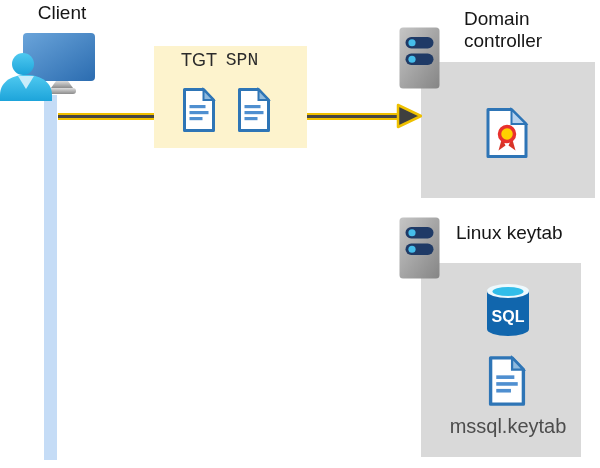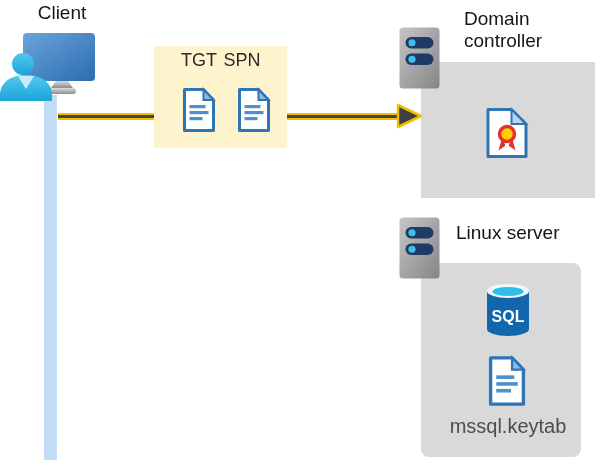--- a/index.html
+++ b/index.html
@@ -12,32 +12,32 @@
     font-weight:normal; font-size:19px; line-height:22px; color:#161616;
   }
   .client-label { left:24px; top:2px; width:76px; text-align:center; z-index:2; }
   .client-svg { left:0; top:28px; z-index:2; }
   .vbar { left:44px; top:95px; width:13px; height:365px; background:#c5dcf6; z-index:1; }
   .arrow-line {
     left:58px; top:113px; width:340px; height:7px; z-index:1;
     background:linear-gradient(to bottom,#f0c000 0,#f0c000 2px,#454545 2px,#454545 5px,#f0c000 5px,#f0c000 7px);
   }
   .arrowhead { left:396px; top:103px; z-index:4; }
-  .ticket-box { left:154px; top:46px; width:133px; height:102px; background:#fdf3cd; z-index:2; }
+  .ticket-box { left:154px; top:46px; width:133px; height:102px; background:#fdf3cd; z-index:2;padding-left:20px; }
   .ticket-label { top:4px; width:40px; text-align:center; font-size:18px; color:#2b2b2b; }
-  .tgt { left:25px; } .spn { left:68px; }
+  .tgt { left:25px; } .spn { left:68px;font-family:Liberation Mono, monospace; }
   .doc1 { left:28px; top:41px; } .doc2 { left:83px; top:41px; }
   .server-svg { z-index:3; }
   .dc-server { left:399px; top:27px; }
   .dc-title { left:456px; top:8px; width:115px; z-index:2;margin-left:8px; }
   .dc-box { left:421px; top:62px; width:174px; height:136px; background:#d9d9d9; z-index:1; }
   .cert-svg { left:64px; top:45px; }
   .linux-server { left:399px; top:217px; }
   .linux-title { left:456px; top:222px; width:140px; z-index:2; }
-  .linux-box { left:421px; top:263px; width:160px; height:194px; background:#d9d9d9; z-index:1;border-radius:8px; }
+  .linux-box { left:421px; top:263px; width:160px; height:194px; background:#d9d9d9; z-index:1; }
   .sql-svg { left:64px; top:19px; }
   .keytab-doc { left:66px; top:92px; }
   .keytab-label { left:0; top:152px; width:174px; text-align:center; font-size:20px; color:#4d4d4d; }
 </style>
 </head>
 <body>
 
 <div class="stage">
 
   <div class="abs title client-label">Client</div>
@@ -113,21 +113,21 @@
       <path d="M3 2.5 h23.5 L41 17 v32.5 H3 z" fill="#ffffff" stroke="#2e75b6" stroke-width="3" stroke-linejoin="round"></path>
       <path d="M26.5 2.5 L41 17 H26.5 Z" fill="#b8d3ee" stroke="#2e75b6" stroke-width="2"></path>
       <g fill="#d73428">
         <path d="M17 31 L13.5 43.5 L20.5 38.5 Z"></path>
         <path d="M27 31 L30.5 43.5 L23.5 38.5 Z"></path>
       </g>
       <circle cx="22" cy="27" r="7.5" fill="#ffd100" stroke="#e8312d" stroke-width="3.5"></circle>
     </svg>
   </div>
 
-  <div class="abs title linux-title">Linux server</div>
+  <div class="abs title linux-title">Linux keytab</div>
   <svg class="abs server-svg linux-server" width="41" height="62" viewBox="0 0 41 62">
     <rect x="0.5" y="0.5" width="40" height="61" rx="3.5" fill="url(#srvGrad)"></rect>
     <rect x="6.5" y="10" width="28" height="11.5" rx="5.75" fill="#1f3a66"></rect>
     <circle cx="13" cy="15.75" r="3.6" fill="#45bdea"></circle>
     <rect x="6.5" y="26.5" width="28" height="11.5" rx="5.75" fill="#1f3a66"></rect>
     <circle cx="13" cy="32.25" r="3.6" fill="#45bdea"></circle>
   </svg>
   <div class="abs linux-box">
     <svg class="abs sql-svg" width="46" height="56" viewBox="0 0 46 56">
       <path d="M2 9 v38 a21 7 0 0 0 42 0 V9 z" fill="#1166ad"></path>

